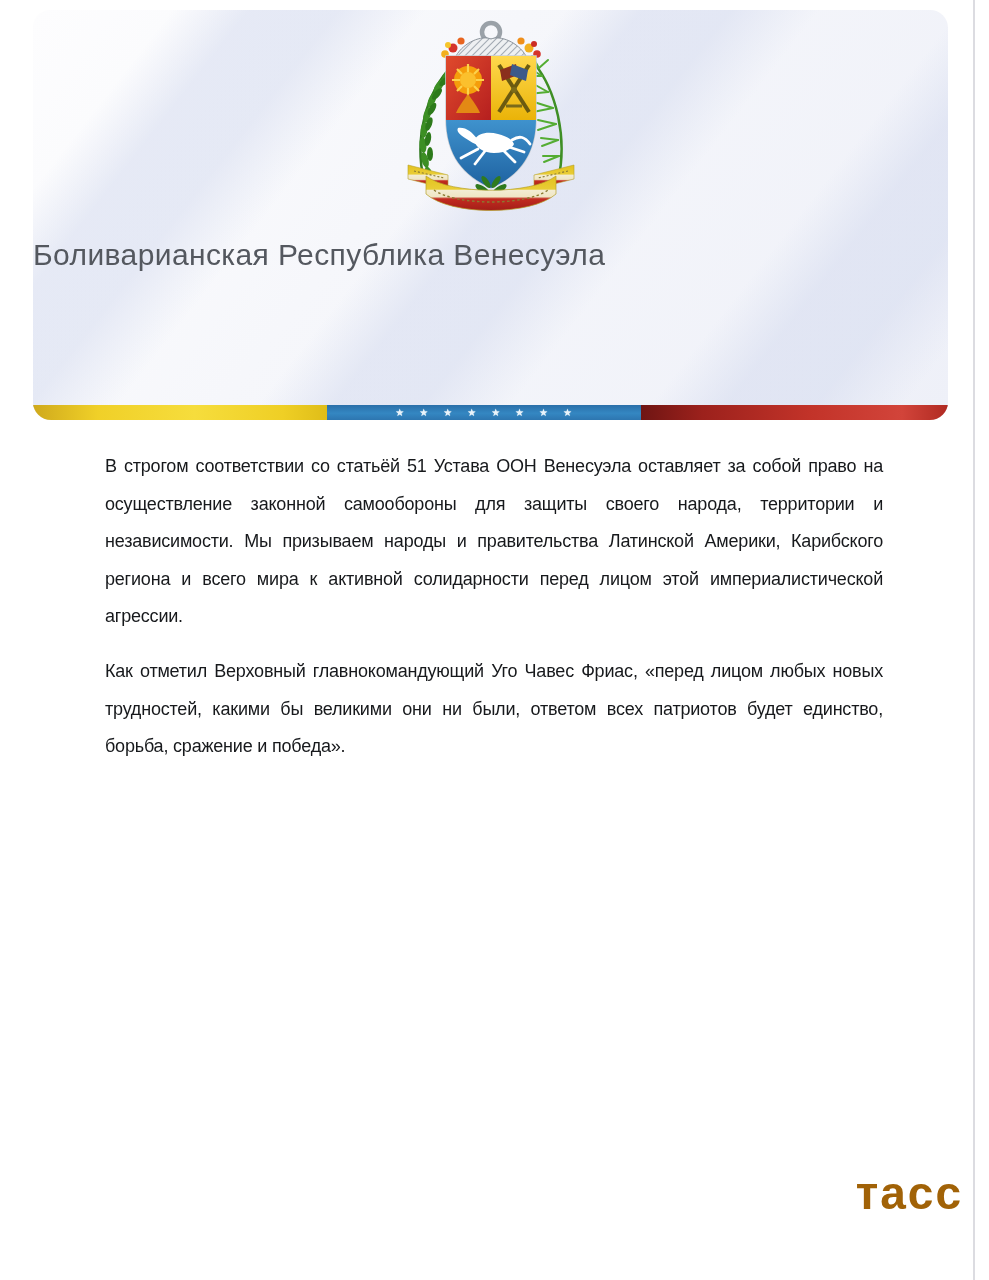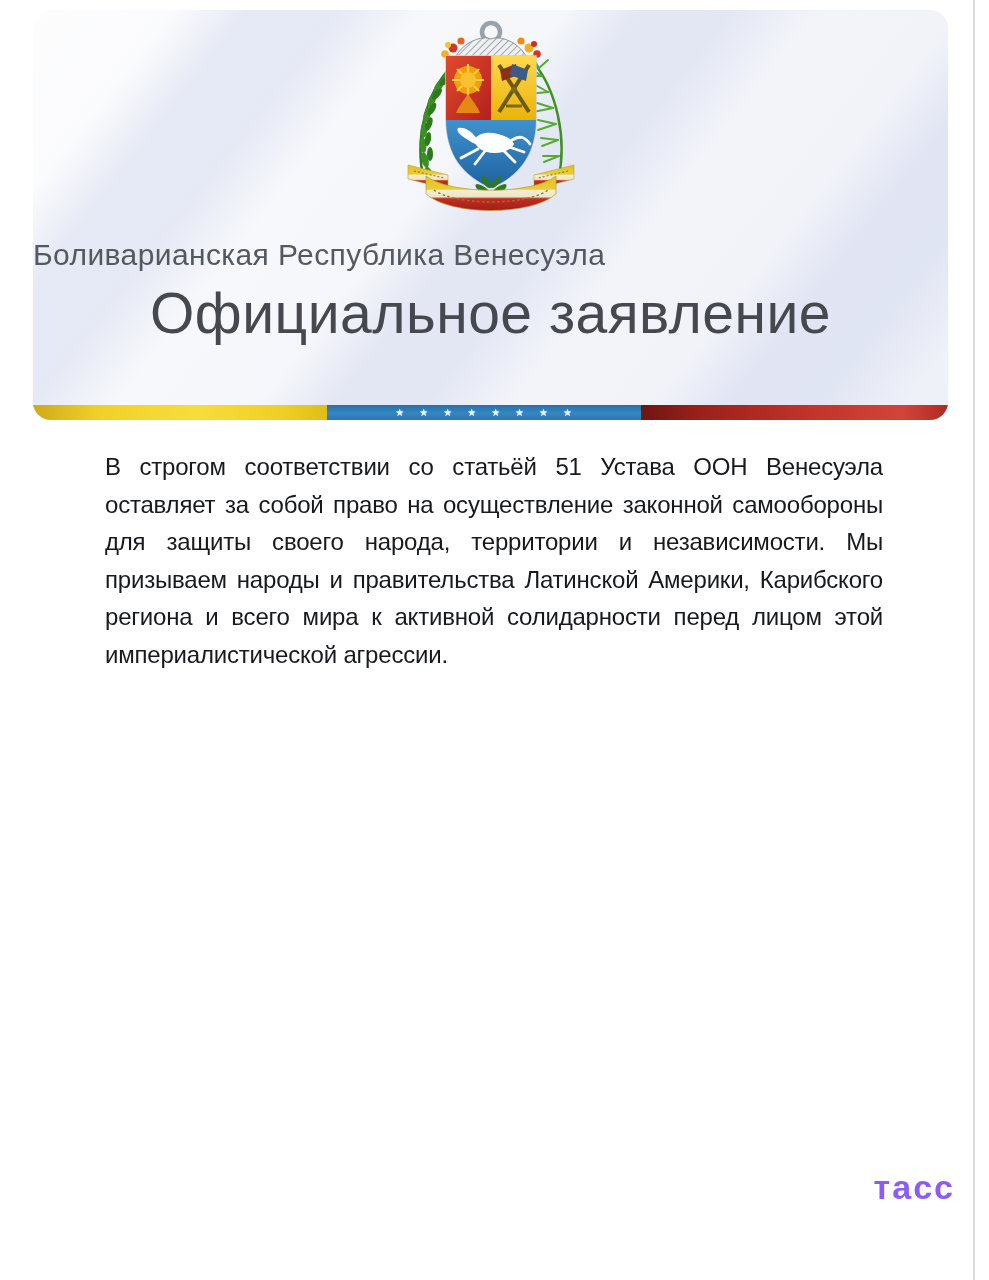--- a/index.html
+++ b/index.html
@@ -58,35 +58,35 @@
     background:linear-gradient(90deg,#6f1513 0%,#9c211c 20%,#c23329 55%,#d2443a 85%,#b02a22 100%);
   }
   .flag-stars{display:flex;gap:15px;}
   .flag-stars .star{
     color:#eaf4fb;font-size:10px;line-height:10px;
     text-shadow:0 0 1px rgba(255,255,255,0.8);
   }
   
   .body-text{
     position:absolute;left:105px;top:448px;width:778px;
-    font-size:24px;line-height:37.6px;
+    font-size:18px;line-height:37.6px;
     color:#17191c;
     text-align:justify;
     letter-spacing:-0.2px;
   }
   .body-text p{margin:0 0 17px 0;}
   .dateline{
     margin-top:32px;
     text-align:right;
   }
   
   .tass-logo{
-    position:absolute;right:34px;top:1170px;
-    font-size:34px;font-weight:bold;line-height:1;
-    color:#8b5cf6;letter-spacing:2px;
+    position:absolute;right:26px;top:1170px;
+    font-size:46px;font-weight:bold;line-height:1;
+    color:#a16207;letter-spacing:2px;
   }
   .edge-line{
     position:absolute;left:973px;top:0;width:2px;height:100%;
     background:#dcdce1;
   }
 </style>
 </head>
 <body>
 
 <div class="page">
@@ -234,21 +234,20 @@
         <polygon points="178,147 138,157 138,171 178,161" fill="url(#ribbonGrad)" stroke="#b5a12a" stroke-width="0.6"></polygon>
         <path d="M30,158 C55,177 135,177 160,158 L160,176 C135,198 55,198 30,176 Z" fill="url(#ribbonGrad)" stroke="#b5a12a" stroke-width="0.7"></path>
         <path d="M38,172 C60,188 130,188 152,172" fill="none" stroke="#8a7a30" stroke-width="1.4" stroke-dasharray="2.5,2.5"></path>
         <path d="M18,153 L48,160" fill="none" stroke="#8a7a30" stroke-width="1.1" stroke-dasharray="2,2"></path>
         <path d="M172,153 L142,160" fill="none" stroke="#8a7a30" stroke-width="1.1" stroke-dasharray="2,2"></path>
       </svg>
     </div>
 
     <div class="country-title">Боливарианская Республика Венесуэла</div>
 
-    <div class="doc-title">Официальное заявление</div>
 
     <div class="flag-bar">
       <div class="flag-yellow"></div>
       <div class="flag-blue">
         <div class="flag-stars">
             <span class="star">★</span>
             <span class="star">★</span>
             <span class="star">★</span>
             <span class="star">★</span>
             <span class="star">★</span>
@@ -256,18 +255,19 @@
             <span class="star">★</span>
             <span class="star">★</span>
           </div>
       </div>
       <div class="flag-red"></div>
     </div>
   </div>
 
   <div class="body-text">
     <p>В строгом соответствии со статьёй 51 Устава ООН Венесуэла оставляет за собой право на осуществление законной самообороны для защиты своего народа, территории и независимости. Мы призываем народы и правительства Латинской Америки, Карибского региона и всего мира к активной солидарности перед лицом этой империалистической агрессии.</p>
+    <p>Как отметил Верховный главнокомандующий Уго Чавес Фриас, «перед лицом любых новых трудностей, какими бы великими они ни были, ответом всех патриотов будет единство, борьба, сражение и победа».</p>
   </div>
 
   <div class="tass-logo">тасс</div>
 
   <div class="edge-line"></div>
 </div>
 
 </body></html>

